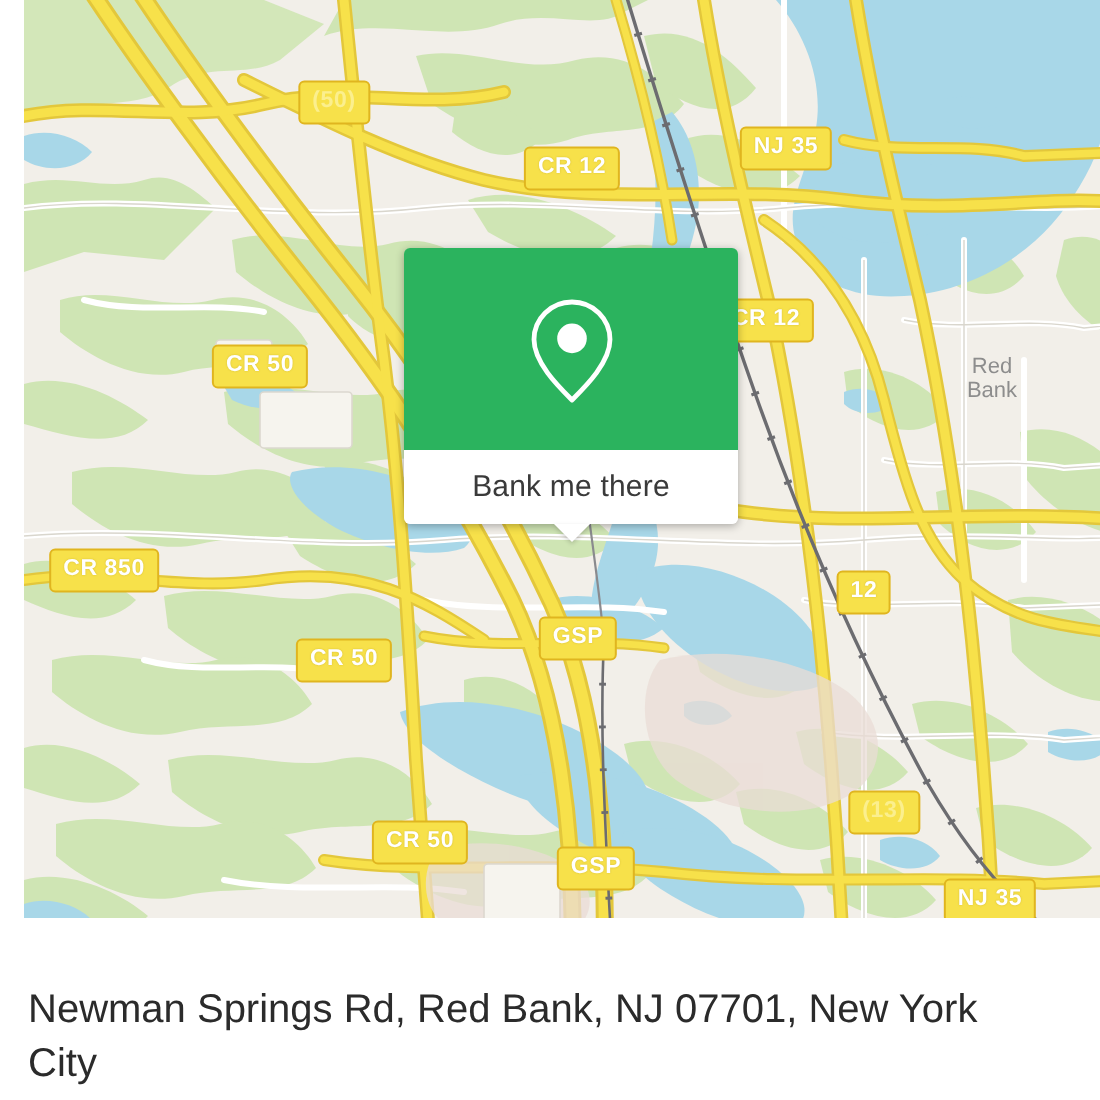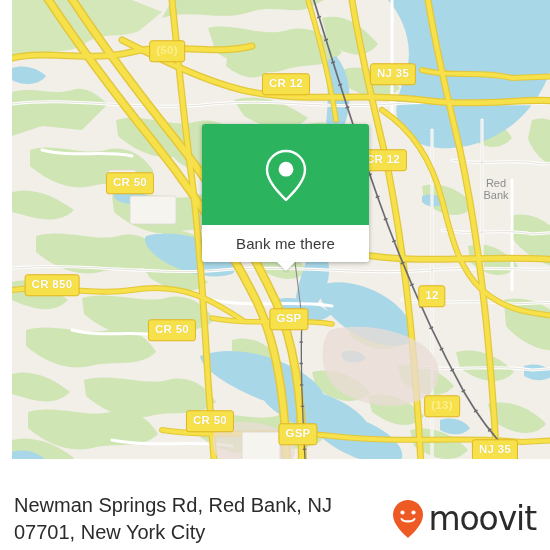--- a/index.html
+++ b/index.html
@@ -361,24 +361,15 @@
       <div id="popup-footer">
         <span id="popup-action-label">Bank me there</span>
       </div>
       <div id="popup-tail"></div>
     </div>
 
   </div>
 
   <div id="bottom-bar">
     <div id="address-text">Newman Springs Rd, Red Bank, NJ 07701, New York City</div>
-    <div id="moovit-logo">
-      <svg width="34" height="42" viewBox="0 0 34 42">
-        <path d="M17,2 C8.7,2 2,8.7 2,17 C2,26.6 13,36.4 17,40 C21,36.4 32,26.6 32,17 C32,8.7 25.3,2 17,2 Z" fill="#ee5a24"></path>
-        <circle cx="11.5" cy="14.5" r="2.1" fill="#ffffff"></circle>
-        <circle cx="22.5" cy="14.5" r="2.1" fill="#ffffff"></circle>
-        <path d="M10.5,21 C12.6,24.2 21.4,24.2 23.5,21" fill="none" stroke="#ffffff" stroke-width="2.1" stroke-linecap="round"></path>
-      </svg>
-      <span id="moovit-wordmark">moovit</span>
-    </div>
   </div>
 
 </div>
 
 </body></html>

